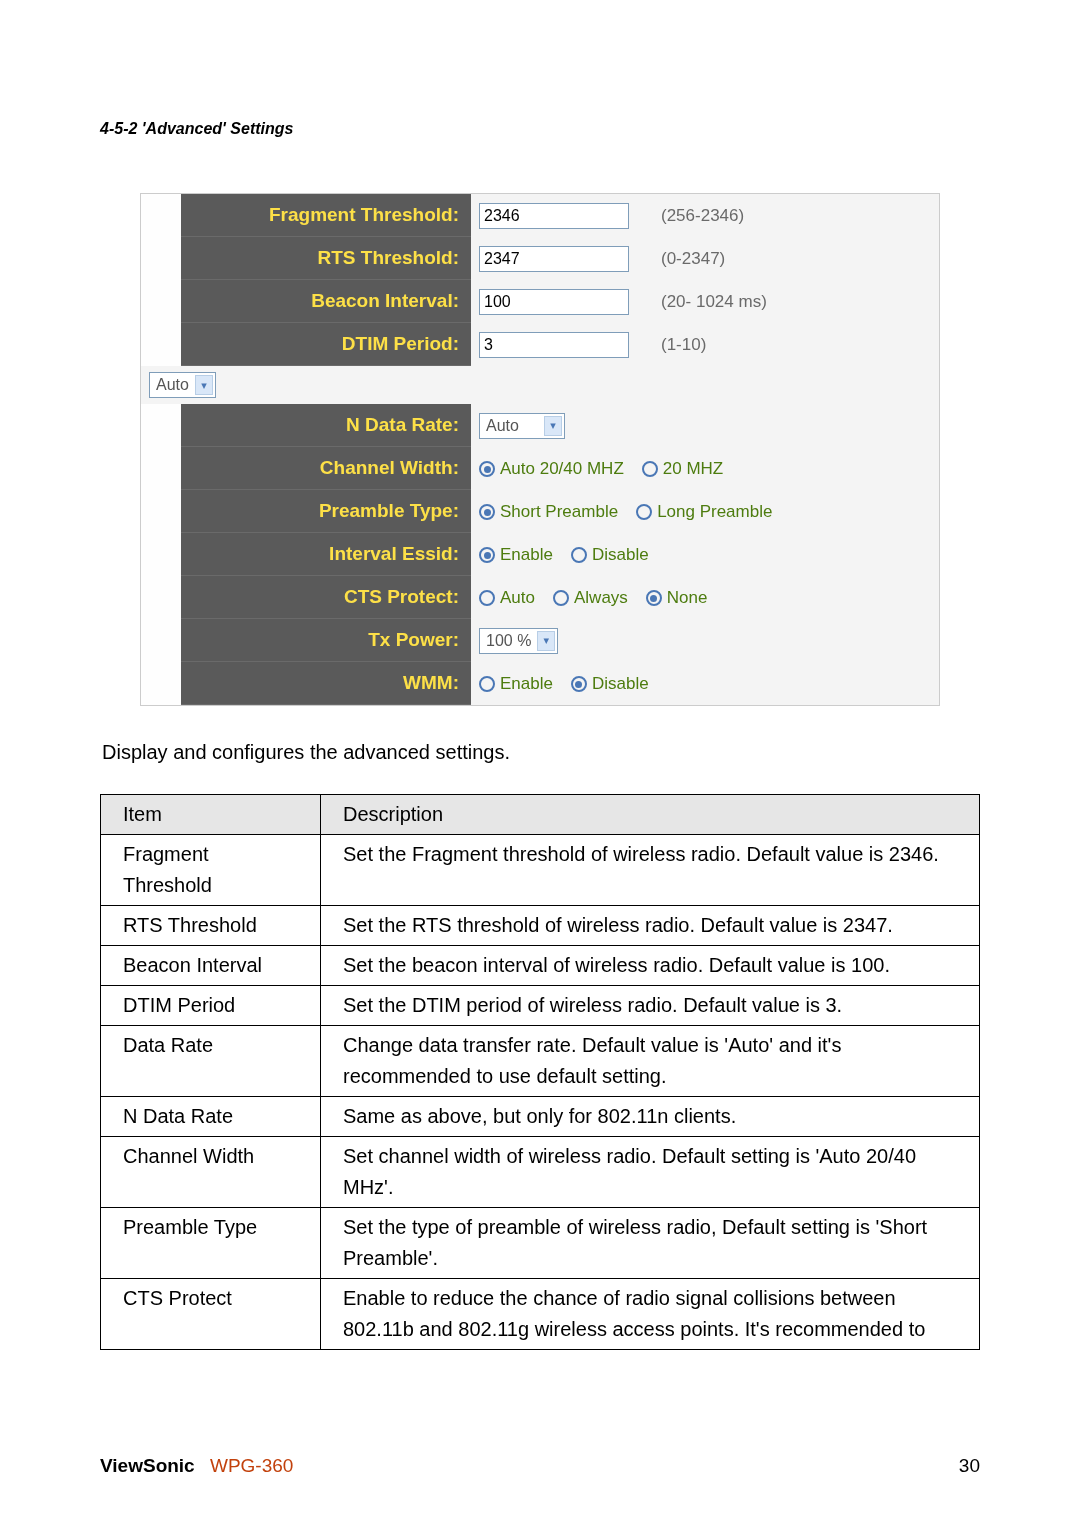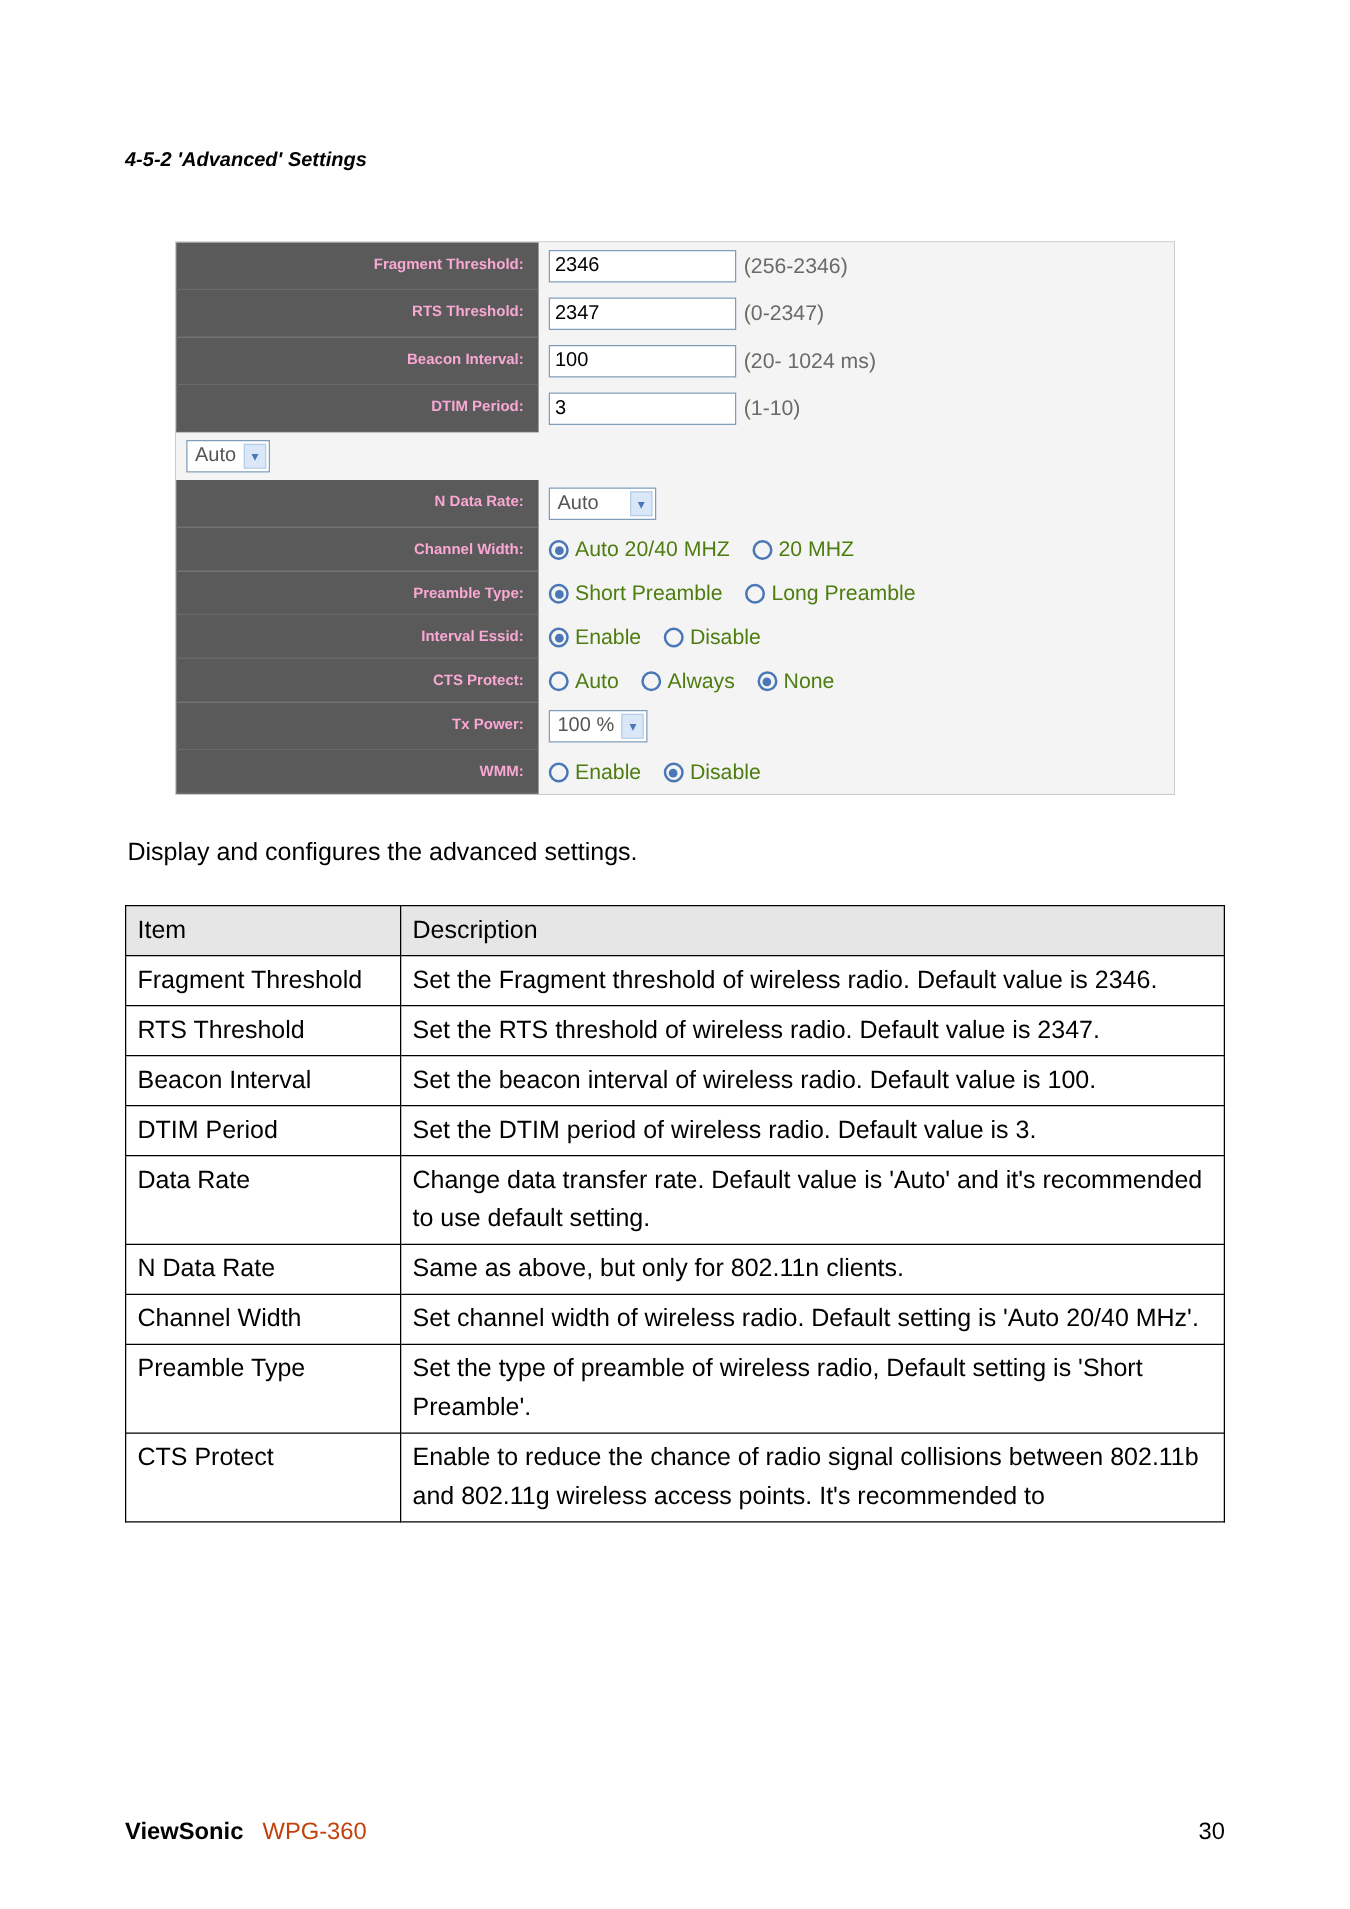--- a/index.html
+++ b/index.html
@@ -26,45 +26,46 @@
     border: 1px solid #ccc;
     background: #fefefe;
   }
   .config-row {
     display: flex;
     align-items: stretch;
   }
   .config-label {
     width: 290px;
     background: #5a5a5a;
-    color: #f9a8d4;
+    color: #fde047;
     font-weight: bold;
-    font-size: 12px;
+    font-size: 19px;
     text-align: right;
     padding: 10px 12px 10px 8px;
     border-bottom: 1px solid #6a6a6a;
+    margin-left: 40px;
   }
   .config-value {
     flex: 1;
     background: #f4f4f4;
     padding: 6px 8px 6px 8px;
     display: flex;
     align-items: center;
     font-size: 17px;
     color: #555;
   }
   .text-input {
     font-family: inherit;
     font-size: 16px;
     width: 150px;
     height: 26px;
     border: 1px solid #7f9db9;
     padding: 0 4px;
     background: #fff;
-    margin-right: 6px;
+    margin-right: 32px;
   }
   .select-wrap {
     display: inline-flex;
     align-items: center;
     border: 1px solid #7f9db9;
     background: #fff;
     height: 26px;
     padding: 0 2px 0 6px;
     font-size: 16px;
   }
@@ -101,21 +102,21 @@
     display: block;
   }
   .opt { margin-right: 18px; color: #4d7c0f; }
   .caption { margin: 14px 2px 30px 2px; }
   .desc-table {
     border-collapse: collapse;
     width: 100%;
   }
   .desc-table td, .desc-table th {
     border: 1px solid #000;
-    padding: 4px 9px;
+    padding: 4px 22px;
     text-align: left;
     font-weight: normal;
     vertical-align: top;
     line-height: 1.55;
   }
   .desc-table th { background: #e6e6e6; }
   .footer {
     position: absolute;
     left: 100px;
     right: 100px;

